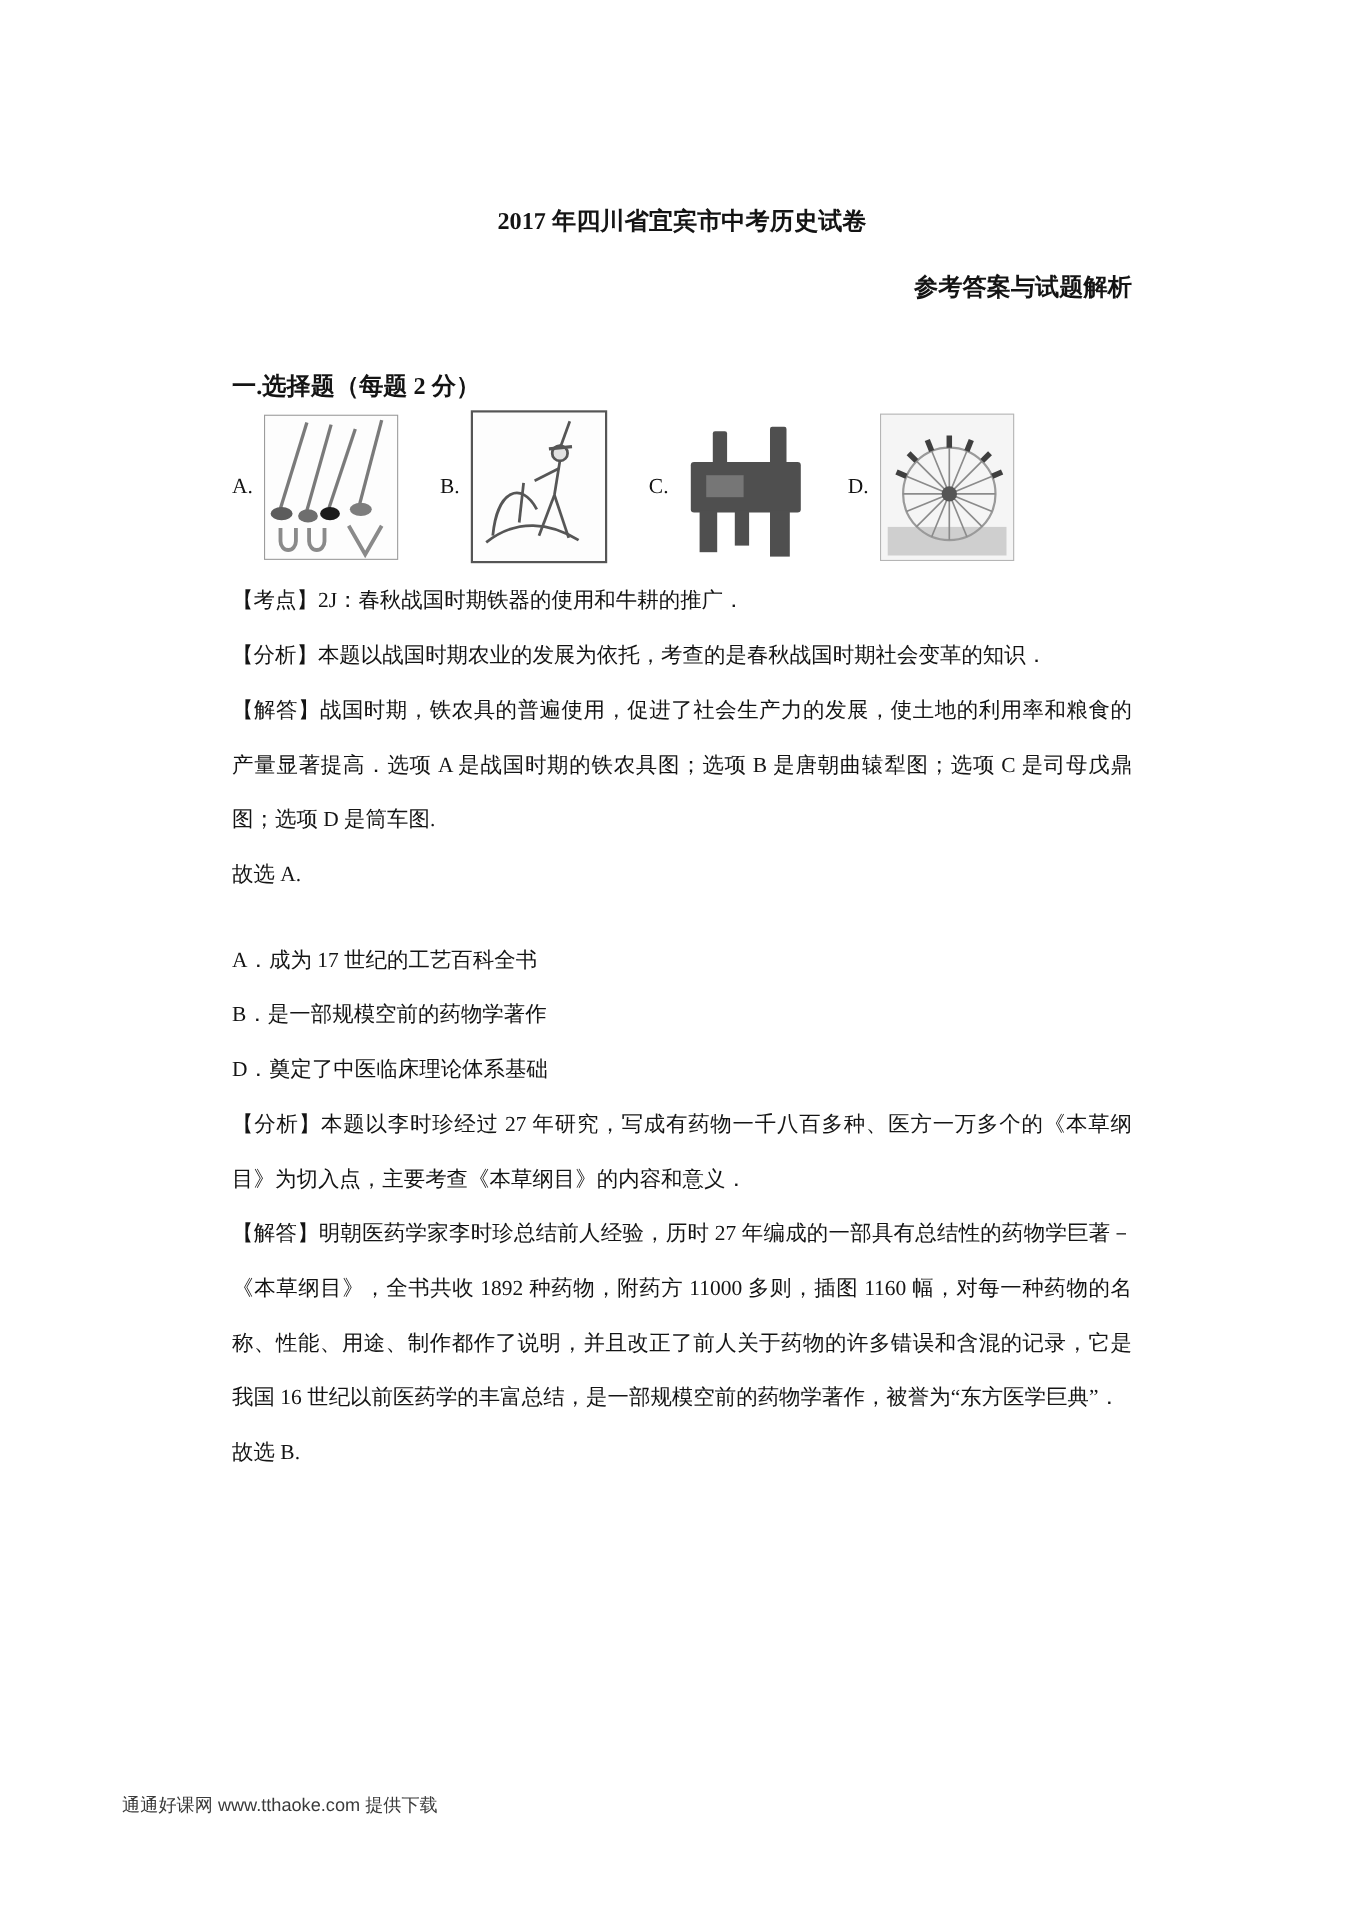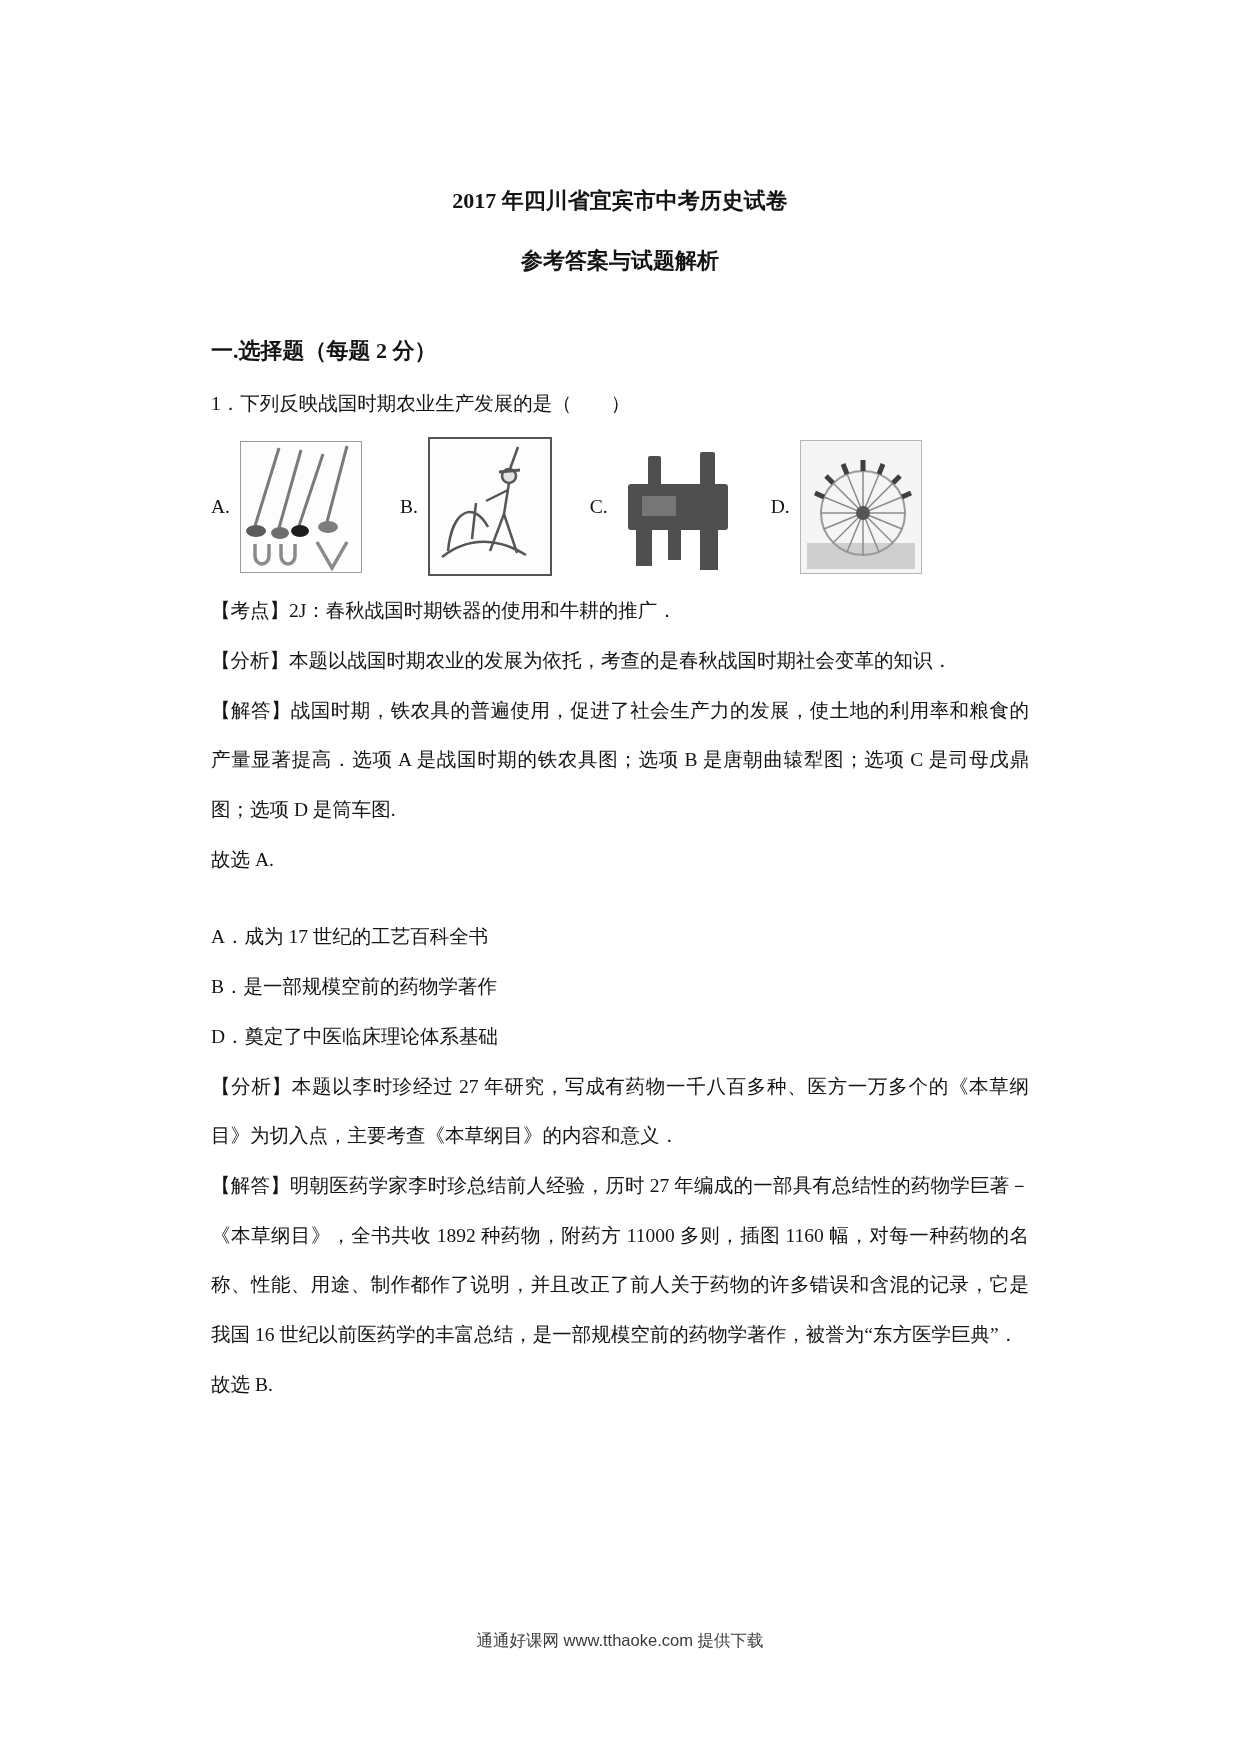--- a/index.html
+++ b/index.html
@@ -11,56 +11,55 @@
     box-sizing:border-box;
     padding:176px 100px 0 100px;
     font-family:"Liberation Serif","DejaVu Serif",serif;
     color:#141414;
     overflow:hidden;
   }
   .doc-title {
     font-size:22px; font-weight:bold; text-align:center; margin:0; line-height:1.2;
   }
   .doc-subtitle {
-    font-size:22px; font-weight:bold; text-align:center; margin:34px 0 0 0; line-height:1.2;
+    font-size:22px; font-weight:bold; text-align:right; margin:34px 0 0 0; line-height:1.2;
   }
   .section-heading {
     font-size:22px; font-weight:bold; margin:62px 0 0 0; line-height:1.3;
   }
   .line { font-size:19.5px; line-height:2.55; margin:0; }
   .para { font-size:19.5px; line-height:2.55; margin:0; text-align:justify; }
   .stem-row { margin-top:14px; }
   .q2-block { margin-top:28px; }
   .img-row {
     display:flex; align-items:center; gap:38px; margin:8px 0 10px 0;
   }
   .img-opt { display:flex; align-items:center; gap:10px; }
   .opt-label { font-size:19.5px; }
   .img-box { display:block; background:#fdfdfd; border:1px solid #9c9c9c; }
   .img-box.dark-border { border:2px solid #555; }
   .img-box.no-border { border:none; background:transparent; }
   .img-box.light { background:#f5f5f5; border:1px solid #b5b5b5; }
   .page-footer {
     position:absolute; left:0; right:0; top:1618px;
-    text-align:center; font-size:16.5px; color:#3a3a3a;
+    text-align:left; font-size:16.5px; color:#3a3a3a;
     font-family:"Liberation Sans","DejaVu Sans",sans-serif;
   }
 </style>
 </head>
 <body>
 
 <div class="page">
 
   <h1 class="doc-title">2017 年四川省宜宾市中考历史试卷</h1>
   <h2 class="doc-subtitle">参考答案与试题解析</h2>
 
   <p class="section-heading">一.选择题（每题 2 分）</p>
 
   <section>
-    <p class="line stem-row"><span>1．</span><span>下列反映战国时期农业生产发展的是（　　）</span></p>
 
     <div class="img-row">
 
       <div class="img-opt">
         <span class="opt-label">A.</span>
         <svg class="img-box" width="120" height="130" viewBox="0 0 120 130">
           <g stroke="#7a7a7a" stroke-width="3" fill="none">
             <path d="M38 6 L14 84"></path>
             <path d="M60 8 L38 86"></path>
             <path d="M82 12 L58 84"></path>

